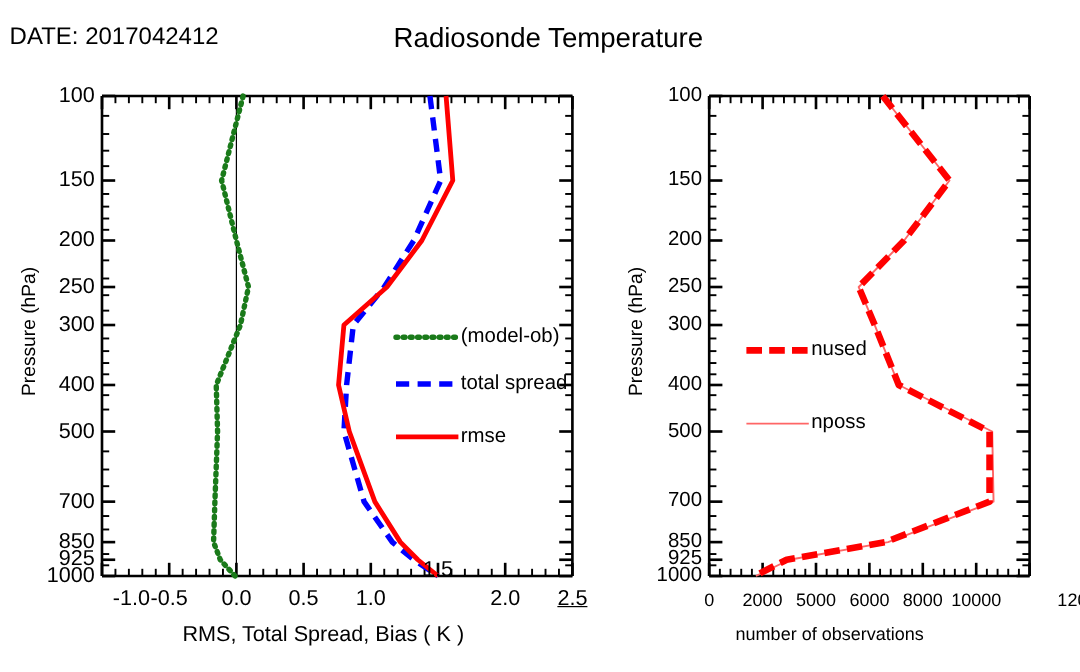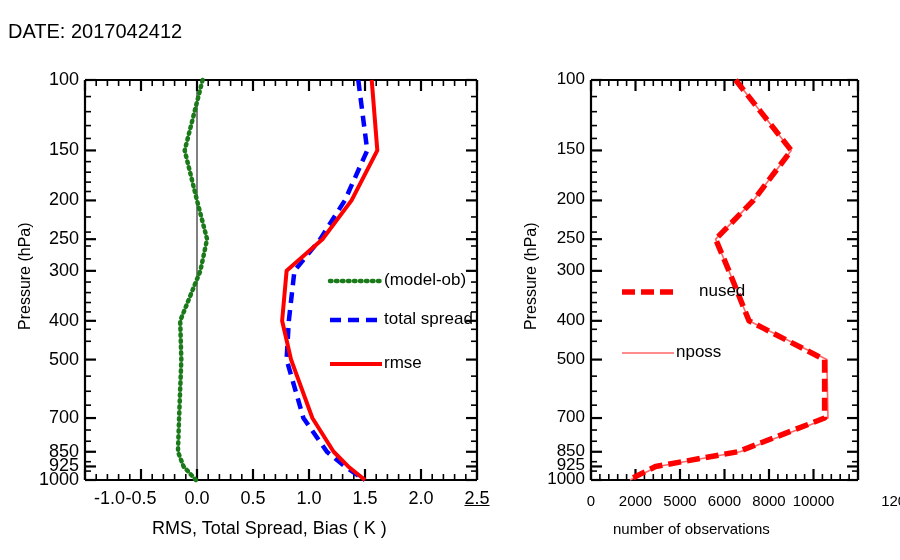--- a/index.html
+++ b/index.html
@@ -32,20 +32,21 @@
   .tx-r{position:absolute;font-size:15px;white-space:pre;text-align:center;}
   svg{position:absolute;left:0;top:0;}
   .legend-txt{position:absolute;font-size:17px;white-space:pre;}
 </style>
 </head>
 <body>
 
 <div id="root">
 
   <div class="txt" id="date-label">DATE: 2017042412</div>
+  <div class="txt" id="main-title">Radiosonde Temperature</div>
 
   <div class="ylabel-rot" id="left-ytitle">Pressure (hPa)</div>
   <div class="ylabel-rot" id="right-ytitle">Pressure (hPa)</div>
 
   <div class="txt" id="left-xtitle">RMS, Total Spread, Bias ( K )</div>
   <div class="txt" id="right-xtitle">number of observations</div>
 
   <svg id="plot" width="900" height="560">
       <line x1="85" y1="80" x2="477" y2="80" stroke="#000" stroke-width="2.2"></line>
       <line x1="85" y1="480" x2="477" y2="480" stroke="#000" stroke-width="2.2"></line>
@@ -367,32 +368,32 @@
       <div class="tl-r" style="left: 529px; width: 56px; top: 348.588px;">500</div>
       <div class="tl-r" style="left: 529px; width: 56px; top: 407.039px;">700</div>
       <div class="tl-r" style="left: 529px; width: 56px; top: 440.768px;">850</div>
       <div class="tl-r" style="left: 529px; width: 56px; top: 455.457px;">925</div>
       <div class="tl-r" style="left: 529px; width: 56px; top: 469px;">1000</div>
       <div class="tx" style="left: 45px; width: 80px; top: 488px; text-align: right;">-1.0</div>
       <div class="tx" style="left: 101px; width: 80px; top: 488px;">-0.5</div>
       <div class="tx" style="left: 157px; width: 80px; top: 488px;">0.0</div>
       <div class="tx" style="left: 213px; width: 80px; top: 488px;">0.5</div>
       <div class="tx" style="left: 269px; width: 80px; top: 488px;">1.0</div>
-      <div class="tx" style="left: 325px; width: 80px; top: 488px;">1.5</div>
+      <div class="tx" style="left: 325px; width: 80px; top: 464px;">1.5</div>
       <div class="tx" style="left: 381px; width: 80px; top: 488px;">2.0</div>
       <div class="tx" style="left: 437px; width: 80px; top: 488px; text-decoration: underline;">2.5</div>
       <div class="tx-r" style="left: 551px; width: 80px; top: 492px;">0</div>
       <div class="tx-r" style="left: 595.5px; width: 80px; top: 492px;">2000</div>
       <div class="tx-r" style="left: 640px; width: 80px; top: 492px;">5000</div>
       <div class="tx-r" style="left: 684.5px; width: 80px; top: 492px;">6000</div>
       <div class="tx-r" style="left: 729px; width: 80px; top: 492px;">8000</div>
       <div class="tx-r" style="left: 773.5px; width: 80px; top: 492px;">10000</div>
       <div class="tx-r" style="left: 818px; width: 80px; top: 492px; margin-left: 44px;">12000</div>
     </div>
   <div id="legend-layer">
       <div class="legend-txt" style="left: 384px; top: 270px;">(model-ob)</div>
       <div class="legend-txt" style="left: 384px; top: 309px;">total spread</div>
       <div class="legend-txt" style="left: 384px; top: 353px;">rmse</div>
-      <div class="legend-txt" style="left: 676px; top: 281px; margin-left: 23px;">nused</div>
+      <div class="legend-txt" style="left: 676px; top: 281px;">nused</div>
       <div class="legend-txt" style="left: 676px; top: 342px;">nposs</div>
     </div>
 
 </div>
 
 </body></html>

